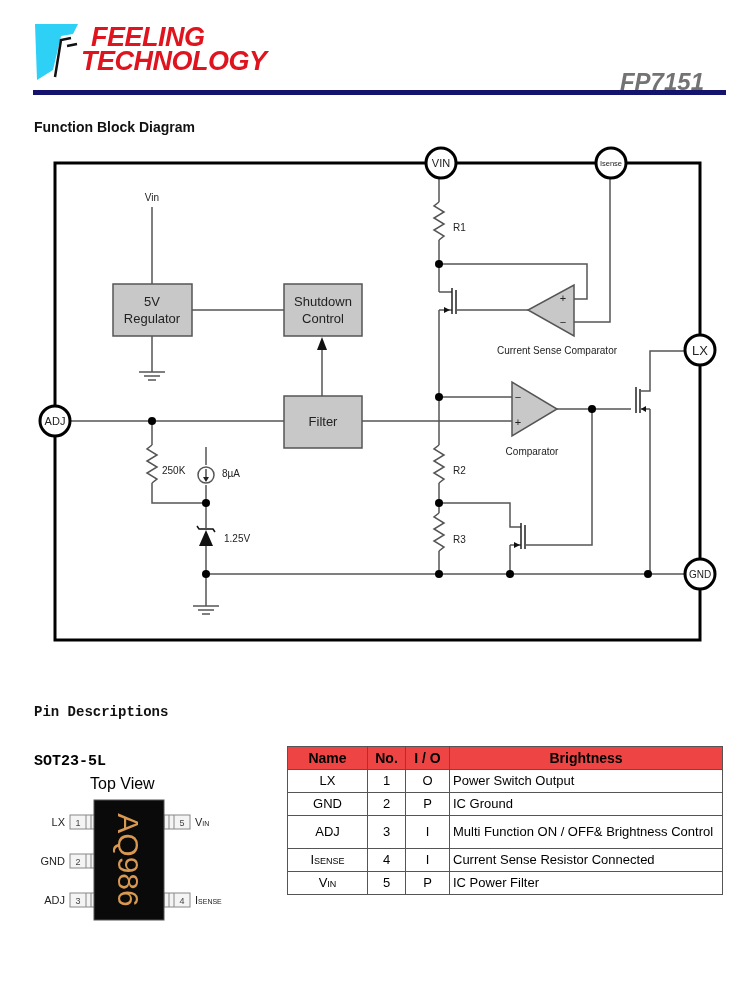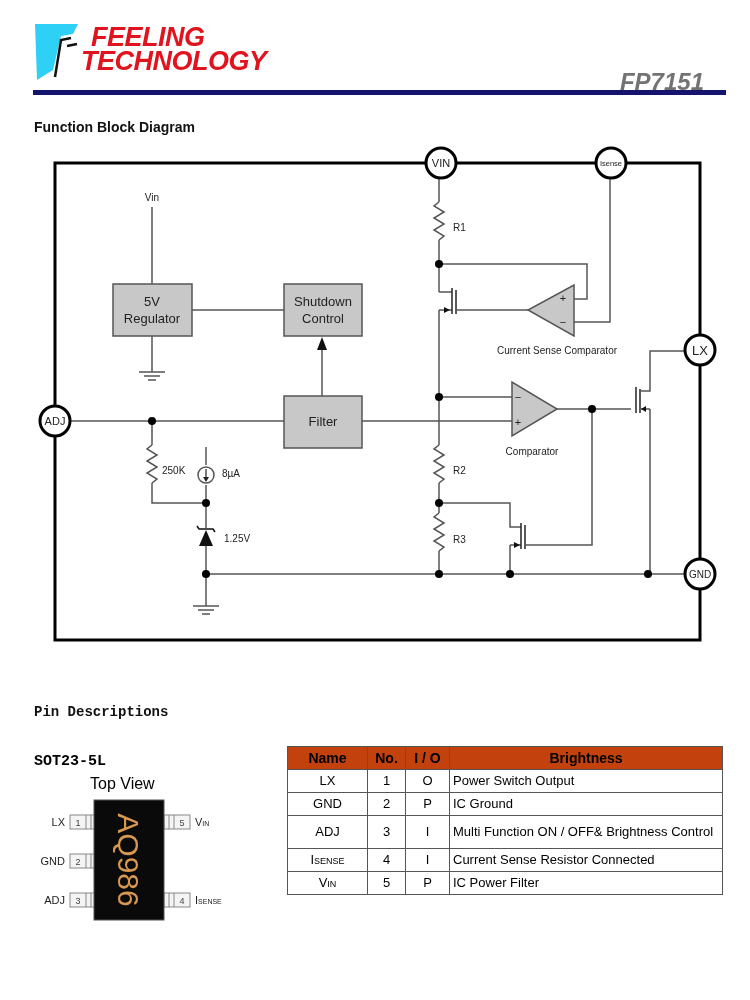--- a/index.html
+++ b/index.html
@@ -6,21 +6,21 @@
   body { width:750px; height:1000px; position:relative; overflow:hidden; font-family:"Liberation Sans", sans-serif; color:#000; }
   .abs { position:absolute; }
   .logo-text { position:absolute; font-family:"Liberation Sans", sans-serif; font-weight:bold; font-style:italic; color:#e0141e; letter-spacing:-0.5px; }
   .part-no { position:absolute; right:46px; top:68px; font-weight:bold; font-style:italic; font-size:24px; color:#737373; }
   .header-rule { position:absolute; left:33px; top:90px; width:693px; height:5px; background:#14146e; }
   .section-title { position:absolute; font-weight:bold; font-size:14px; color:#111; }
   .sub-title { position:absolute; font-weight:bold; font-size:15px;font-family:Liberation Mono, monospace; }
   .top-view { position:absolute; font-size:16px; }
   svg text { font-family:"Liberation Sans", sans-serif; }
   table.pins { position:absolute; left:287px; top:746px; width:436px; border-collapse:collapse; font-size:13px; }
-  table.pins th { background:#c2410c; font-weight:bold; font-size:14px; border:1px solid #555; padding:1px 4px; height:20px; }
+  table.pins th { background:#ef4444; font-weight:bold; font-size:14px; border:1px solid #555; padding:1px 4px; height:20px; }
   table.pins td { border:1px solid #555; padding:1px 3px; height:20px; text-align:center; line-height:14px; }
   table.pins td.desc { text-align:left; }
   .sc { font-size:9px; }
 </style>
 </head>
 <body>
 
 <div class="abs" style="left:33px;top:22px;width:240px;height:60px;">
   <svg width="60" height="60" style="position:absolute;left:0;top:0;">
     <polygon points="2,2 45,2 40,12 28,14 20,48 4,58" fill="#2ed0f5"></polygon>

